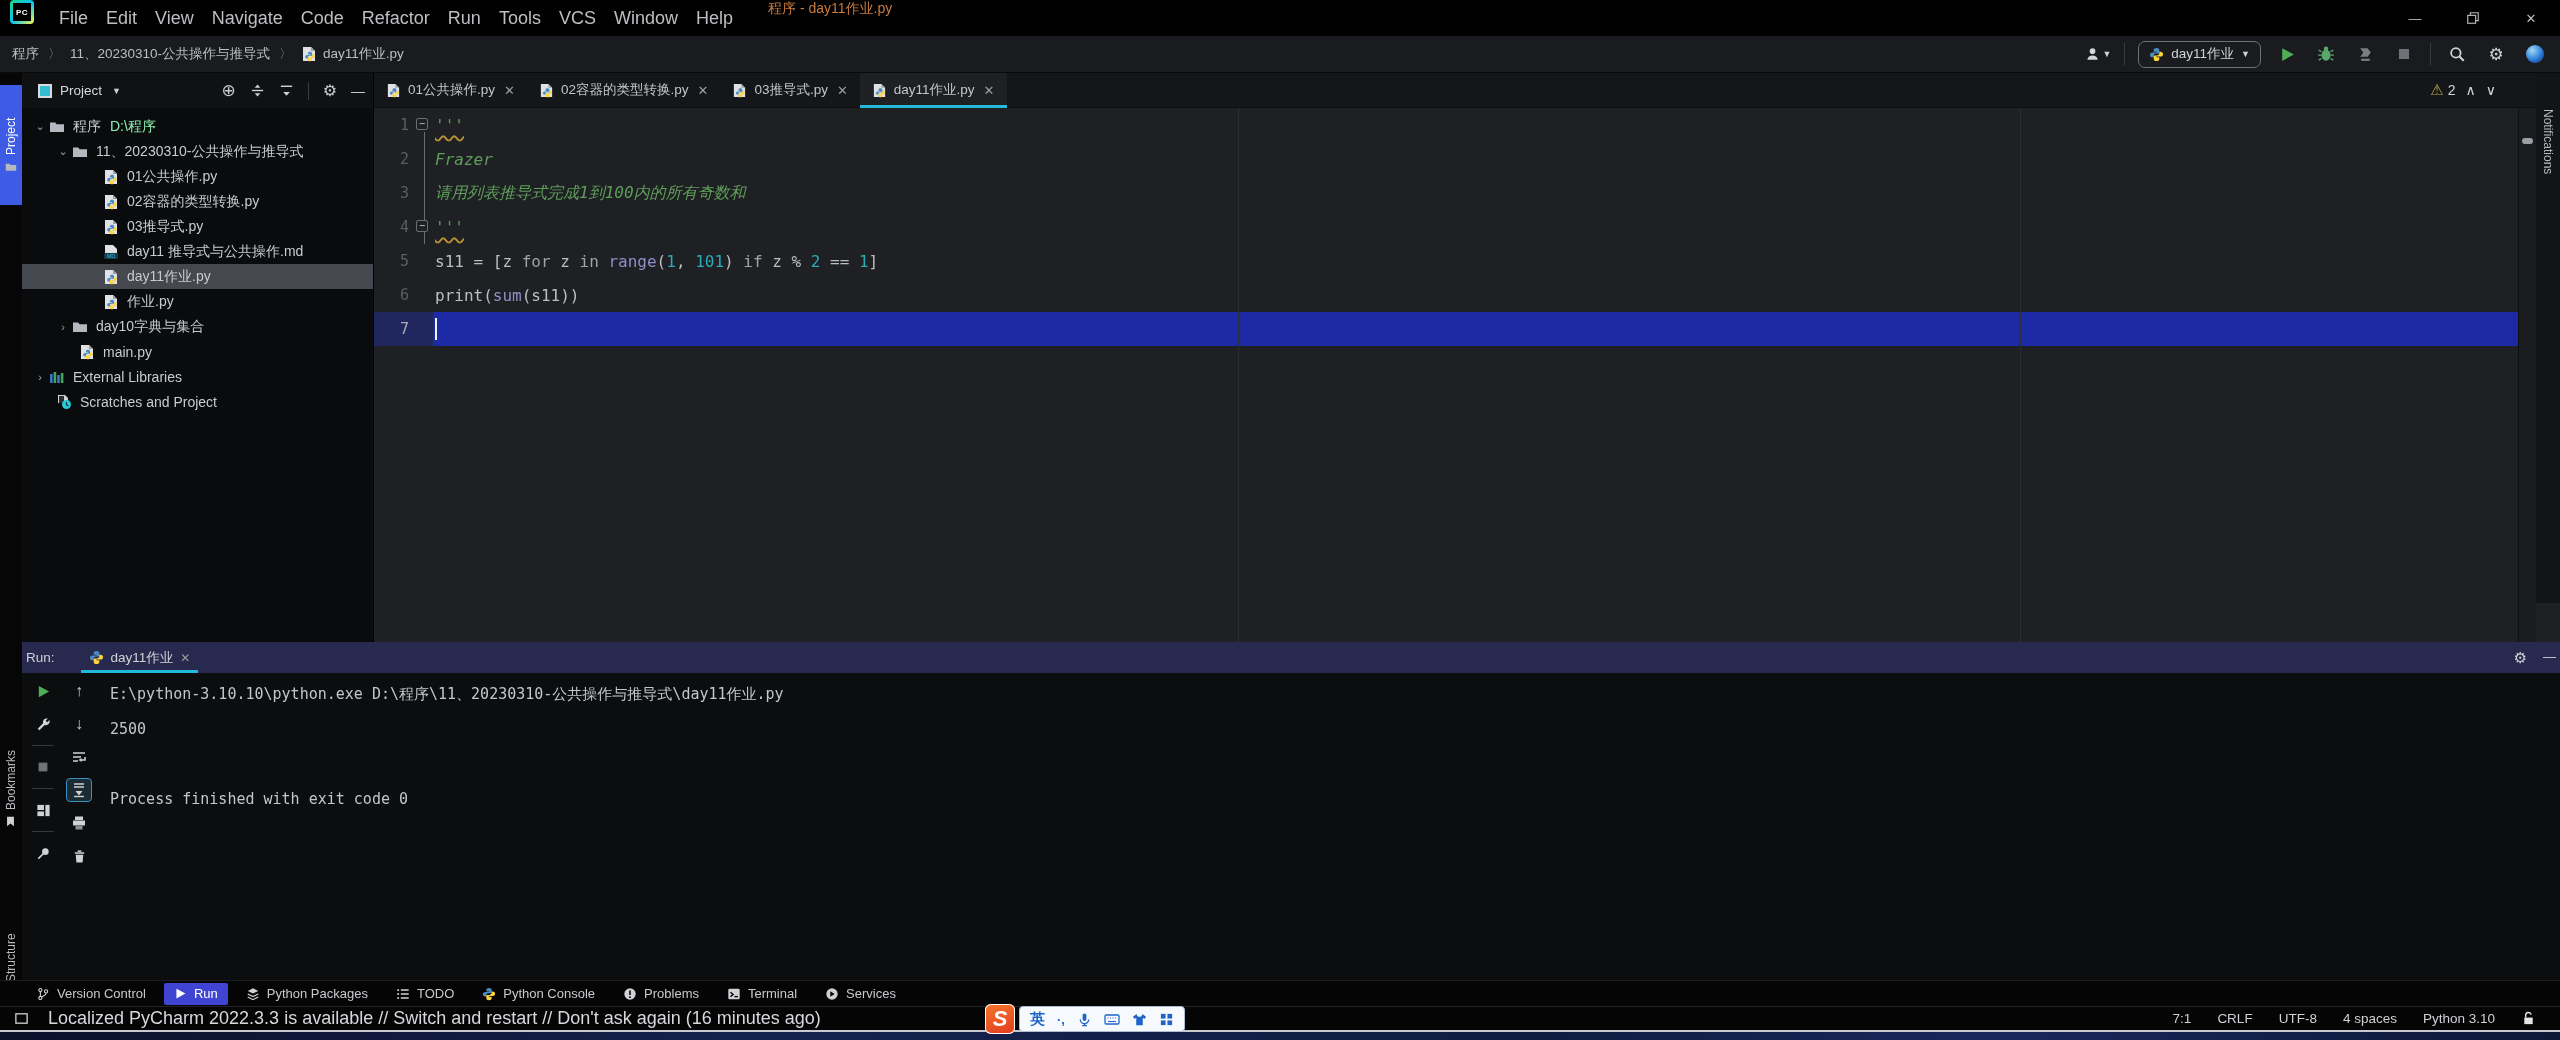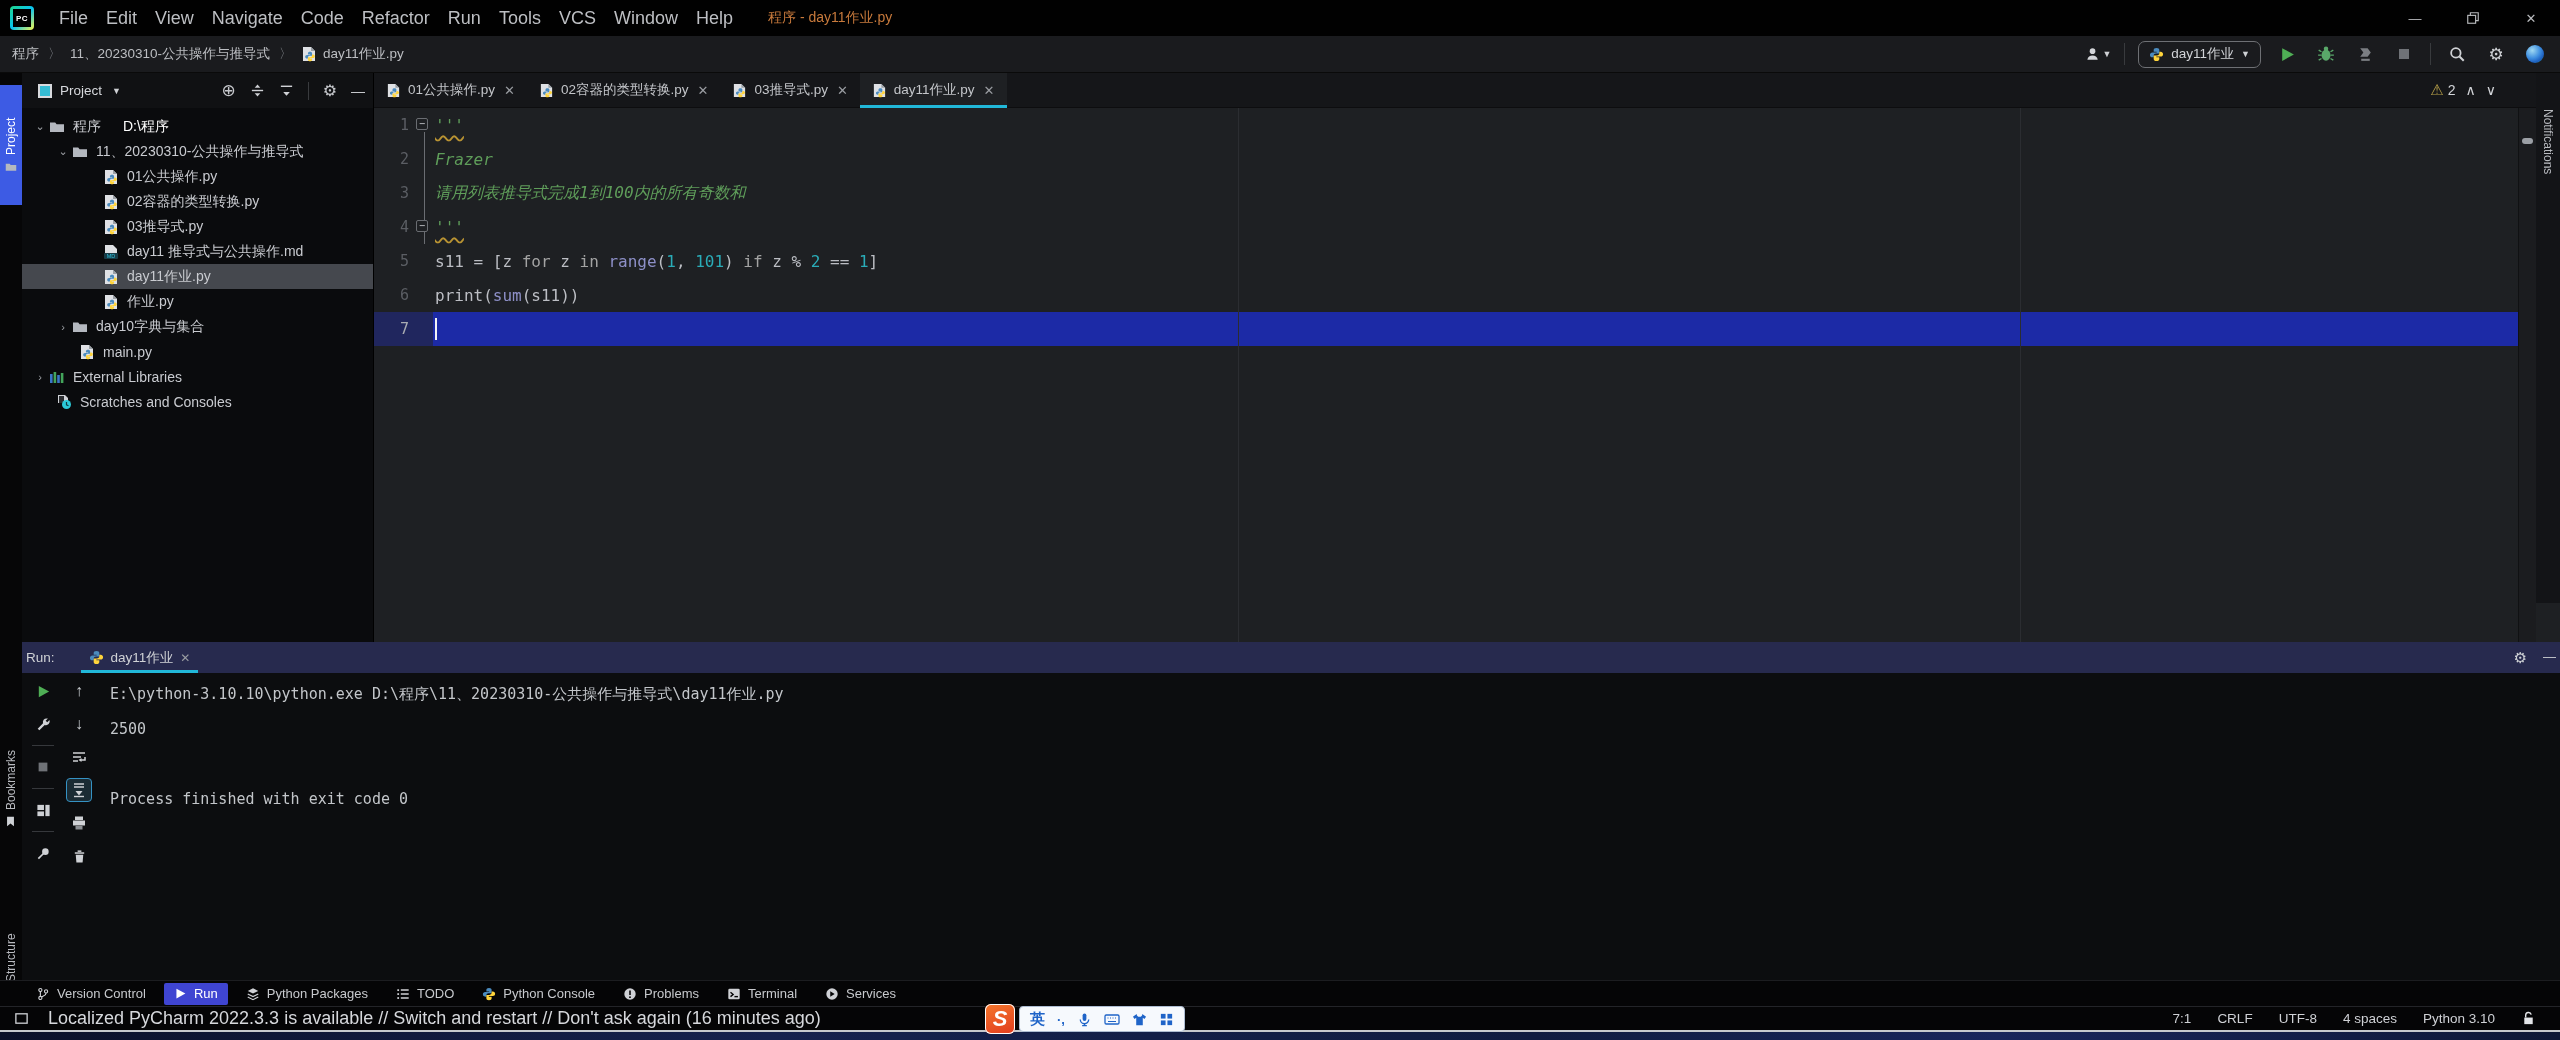--- a/index.html
+++ b/index.html
@@ -2,21 +2,21 @@
 <html><head>
 <meta charset="utf-8">
 <style>
   * { margin:0; padding:0; box-sizing:border-box; }
   html,body { width:2560px; height:1040px; background:#000; overflow:hidden;
     font-family:"Liberation Sans", sans-serif; -webkit-font-smoothing:antialiased; }
   .abs { position:absolute; }
   svg { display:block; }
 
   
-  #titlebar { left:0; top:0; width:2560px; height:36px; background:#010101; display:flex; align-items:center; }
+  #titlebar { left:0; top:0; width:2560px; height:36px; background:#010101; display:flex; }
   .pc-logo { width:24px; height:24px; margin:0 16px 0 10px; border-radius:4px;
     background:linear-gradient(135deg,#21d789,#07c3f2 50%,#fcf84a); display:flex; align-items:center; justify-content:center; }
   .pc-logo-inner { width:18px; height:18px; background:#000; display:flex; align-items:center; justify-content:center;
     color:#fff; font-size:8px; font-weight:bold; letter-spacing:.5px; }
   .menu-item { color:#bdbfc3; font-size:18px; padding:0 9px; height:36px; line-height:36px; cursor:default; }
   #win-title { color:#c87a3c; font-size:14px; margin-left:26px; }
   .win-controls { margin-left:auto; display:flex; height:36px; }
   .win-btn { width:58px; height:36px; display:flex; align-items:center; justify-content:center; color:#b9bbbe; font-size:13px; }
 
   
@@ -45,21 +45,21 @@
   #project-panel { left:22px; top:73px; width:352px; height:569px; background:#0a0b0d; border-right:1px solid #000; }
   #project-header { height:35px; display:flex; align-items:center; padding:0 8px; background:#101113; }
   .proj-sel-ico { width:14px; height:14px; border:2px solid #d8dade; background:#35bcd4; margin:0 8px 0 8px; }
   #project-header .title { color:#d6d8dc; font-size:13.5px; margin-right:10px; }
   .hdr-icons { margin-left:auto; display:flex; align-items:center; gap:14px; color:#c6c8cc; }
   .tree { padding-top:6px; font-size:14px; color:#c9cbd0; }
   .trow { height:25px; display:flex; align-items:center; }
   .trow .chev { width:16px; text-align:center; color:#9da0a5; font-size:11px; flex:none; }
   .trow .ti { width:18px; height:16px; margin-right:7px; flex:none; display:flex; align-items:center; justify-content:center; }
   .trow.selected { background:#45484e; }
-  .t-extra { color:#ffffff; margin-left:22px; }
+  .t-extra { color:#86efac; margin-left:9px; }
 
   
   #editor-area { left:374px; top:73px; width:2186px; height:569px; background:#1e2023; }
   #tabbar { height:35px; background:#151619; border-bottom:1px solid #0d0d0f; display:flex; align-items:stretch; }
   .etab { display:flex; align-items:center; gap:7px; padding:0 12px; color:#c3c5c9; font-size:13.5px; position:relative; }
   .etab.active { background:#1e2023; }
   .etab.active::after { content:""; position:absolute; left:0; right:0; bottom:-1px; height:3px; background:#21b8d9; }
   .etab .close { color:#9a9da2; font-size:13px; margin-left:2px; }
   .tab-more { margin-left:auto; color:#c3c5c9; font-size:16px; padding:6px 14px; }
   #code-scroll { position:absolute; left:0; top:35px; right:42px; bottom:0; }
@@ -505,21 +505,21 @@
           </svg>
         </span>
       <span>External Libraries</span>
     </div>
     <div class="trow" style="padding-left:33px">
       <span class="ti">
           <svg width="16" height="16">
             <use href="#sym-scratch"></use>
           </svg>
         </span>
-      <span>Scratches and Consoles</span>
+      <span>Scratches and Project</span>
     </div>
   </div>
 </div>
 
 <div id="editor-area" class="abs">
   <div id="tabbar">
     <div class="etab">
       <svg width="15" height="15">
           <use href="#sym-pyfile"></use>
         </svg>

